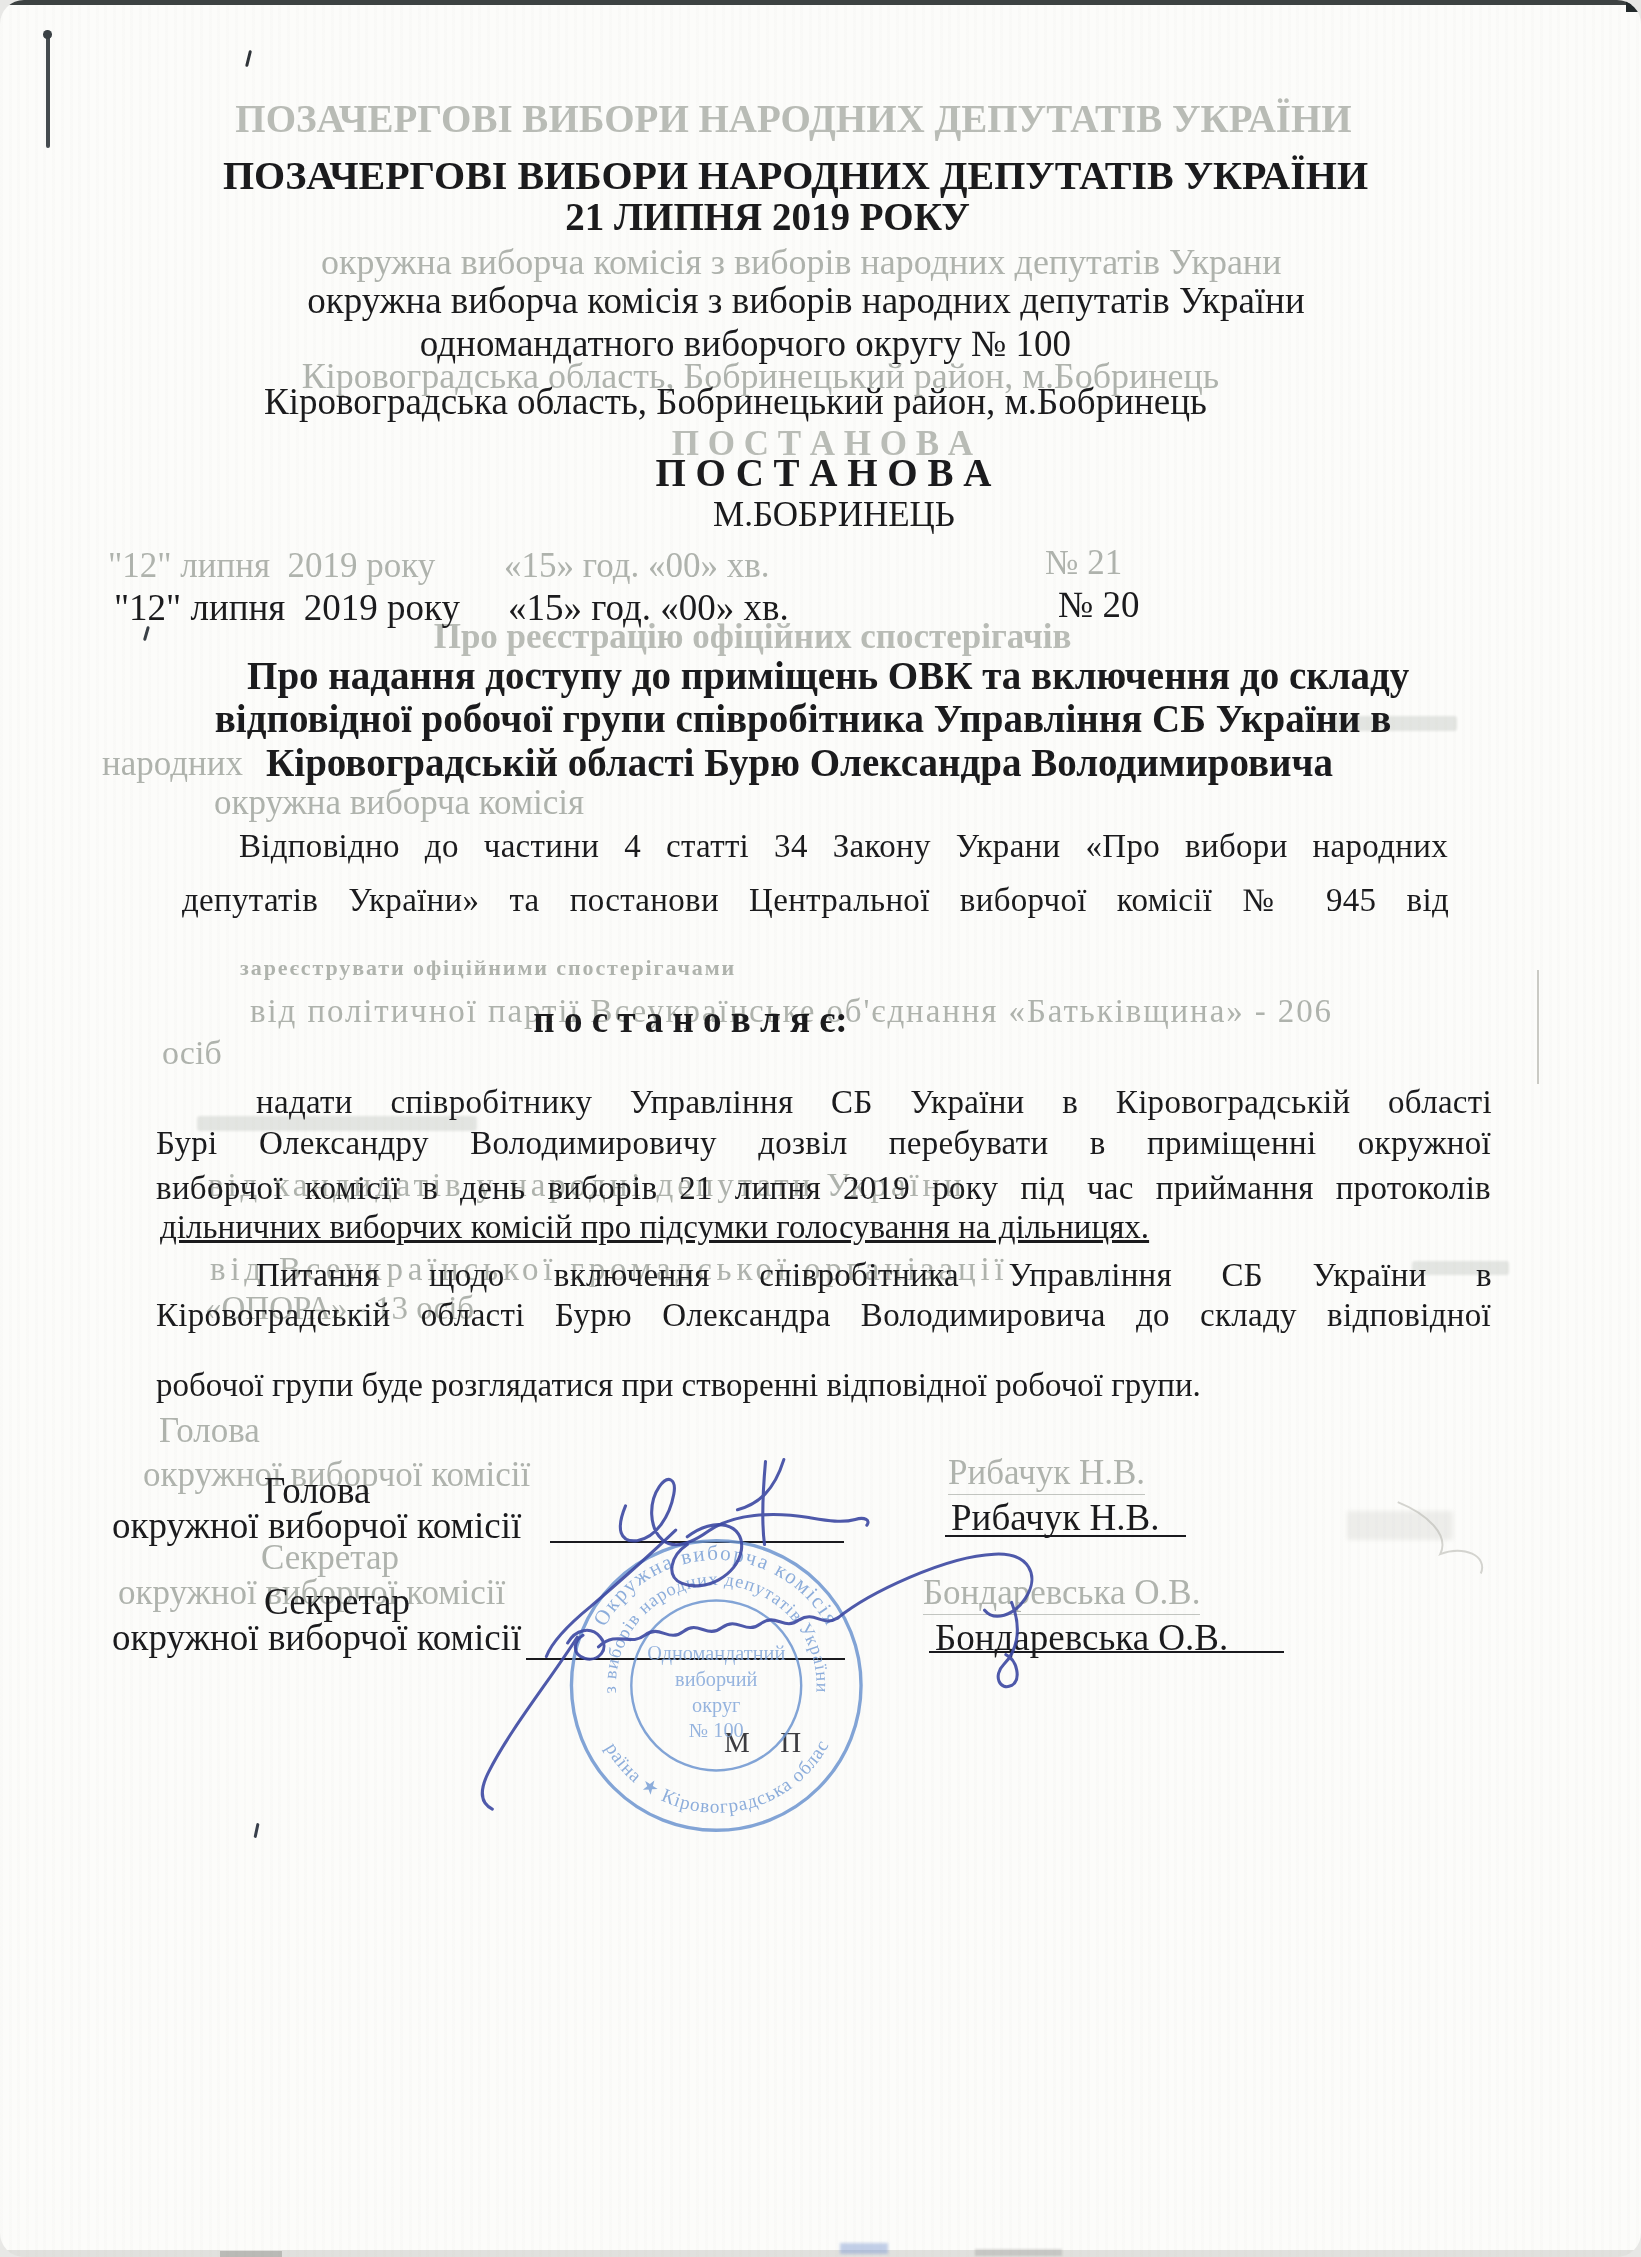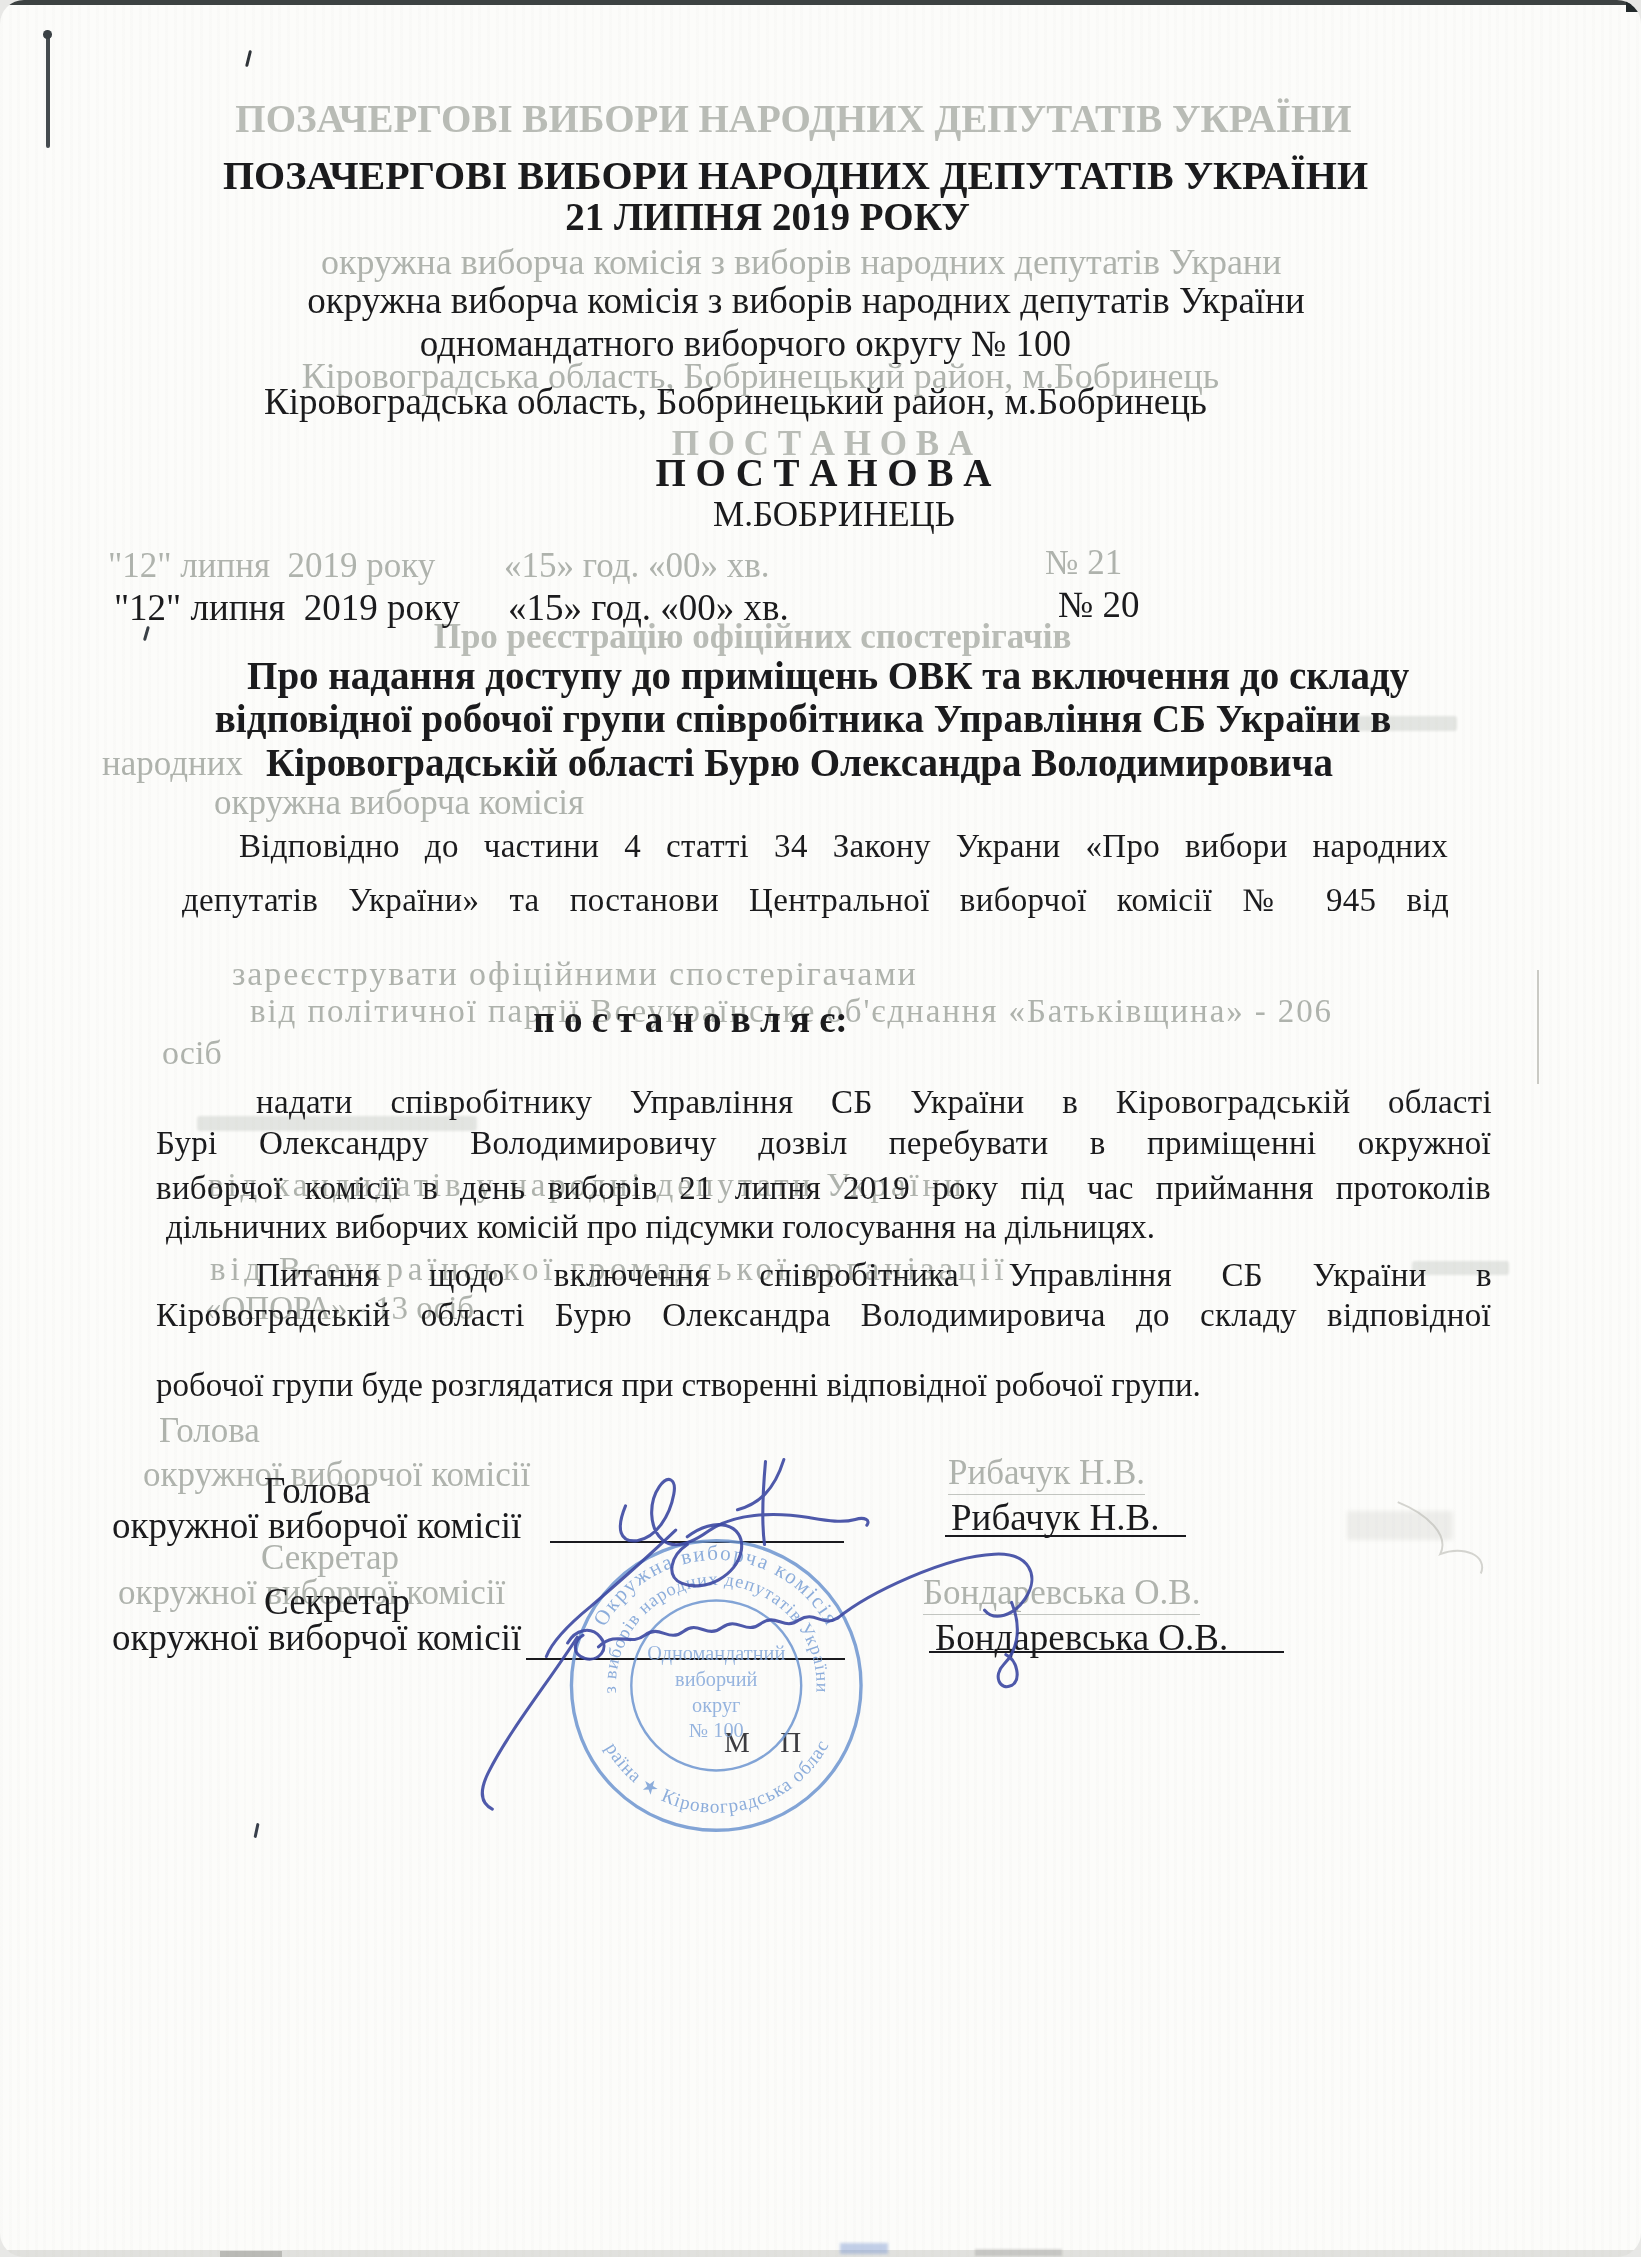--- a/index.html
+++ b/index.html
@@ -40,21 +40,21 @@
   <div class="ln c ghost b" style="top:98px;font-size:39px;transform:translateX(-27px);">ПОЗАЧЕРГОВІ ВИБОРИ НАРОДНИХ ДЕПУТАТІВ УКРАЇНИ</div>
   <div class="ln c ghost" style="top:243px;font-size:36px;transform:translateX(-19.3px);">окружна виборча комісія з виборів народних депутатів Украни</div>
   <div class="ln c ghost" style="top:357px;font-size:36px;transform:translateX(-60px);">Кіровоградська область, Бобринецький район, м.Бобринець</div>
   <div class="ln c ghost b" style="top:425px;font-size:35px;transform:translateX(1.9px);">П О С Т А Н О В А</div>
   <div class="ln ghost" style="left:108px;top:547px;font-size:35px;">"12" липня  2019 року</div>
   <div class="ln ghost" style="left:504px;top:547px;font-size:35px;">«15» год. «00» хв.</div>
   <div class="ln ghost" style="left:1045px;top:544px;font-size:35px;">№ 21</div>
   <div class="ln c ghost b" style="top:618px;font-size:35px;transform:translateX(-68px);">Про реєстрацію офіційних спостерігачів</div>
   <div class="ln ghost" style="left:102px;top:745px;font-size:35px;">народних</div>
   <div class="ln ghost" style="left:214px;top:784px;font-size:35px;">окружна виборча комісія</div>
-  <div class="ln ghost" style="left:232px;top:956px;font-size:34px;letter-spacing:1.9px;">зареєструвати офіційними спостерігачами</div>
+  <div class="ln ghost" style="left:240px;top:956px;font-size:22px;letter-spacing:1.9px;font-weight:bold;">зареєструвати офіційними спостерігачами</div>
   <div class="ln ghost" style="left:203px;top:994px;font-size:33px;letter-spacing:1.9px;margin-left:47px;">від політичної партії Всеукраїнське об'єднання «Батьківщина» - 206</div>
   <div class="ln ghost" style="left:162px;top:1035px;font-size:34px;">осіб</div>
   <div class="ln ghost" style="left:208px;top:1168px;font-size:33px;letter-spacing:3.9px;">від кандидатів у народні депутати України</div>
   <div class="ln ghost" style="left:210px;top:1252px;font-size:33px;letter-spacing:4.8px;">від Всеукраїнської громадської організації</div>
   <div class="ln ghost" style="left:205px;top:1291px;font-size:33px;">«ОПОРА» - 13 осіб</div>
   <div class="ln ghost" style="left:159px;top:1412px;font-size:35px;">Голова</div>
   <div class="ln ghost" style="left:143px;top:1456px;font-size:35px;">окружної виборчої комісії</div>
   <div class="ln ghost gu" style="left:948px;top:1454px;font-size:35px;">Рибачук Н.В.</div>
   <div class="ln ghost" style="left:261px;top:1539px;font-size:35px;">Секретар</div>
   <div class="ln ghost" style="left:118px;top:1574px;font-size:35px;">окружної виборчої комісії</div>
@@ -82,21 +82,21 @@
   <div class="ln c b" style="top:742px;font-size:39px;transform:translateX(-21px);">Кіровоградській області Бурю Олександра Володимировича</div>
 
   <div class="ln just" style="left:239px;top:829px;width:1209px;font-size:33px;">Відповідно до частини 4 статті 34  Закону Украни «Про вибори народних</div>
   <div class="ln just" style="left:182px;top:883px;width:1267px;font-size:33px;">депутатів України» та постанови Центральної виборчої комісії № 945 від</div>
 
   <div class="ln c b" style="top:1000px;font-size:37px;transform:translateX(-130px);">п о с т а н о в л я є:</div>
 
   <div class="ln just" style="left:256px;top:1085px;width:1236px;font-size:33px;">надати співробітнику Управління СБ України в Кіровоградській області</div>
   <div class="ln just" style="left:156px;top:1126px;width:1335px;font-size:33px;">Бурі Олександру Володимировичу дозвіл перебувати в приміщенні окружної</div>
   <div class="ln just" style="left:156px;top:1171px;width:1335px;font-size:33px;">виборчої комісії в день виборів 21 липня 2019 року під час приймання протоколів</div>
-  <div class="ln" style="left:166px;top:1210px;font-size:33px;">дільничних виборчих комісій про підсумки голосування на дільницях.</div>
+  <div class="ln" style="left:160px;top:1210px;font-size:33px;text-decoration:underline;">дільничних виборчих комісій про підсумки голосування на дільницях.</div>
 
   <div class="ln just" style="left:256px;top:1258px;width:1236px;font-size:33px;">Питання щодо включення співробітника Управління СБ України в</div>
   <div class="ln just" style="left:156px;top:1298px;width:1335px;font-size:33px;">Кіровоградській області Бурю Олександра Володимировича до складу відповідної</div>
   <div class="ln" style="left:156px;top:1338px;font-size:33px;margin-top:30px;">робочої групи буде розглядатися при створенні відповідної робочої групи.</div>
 
   <div class="ln" style="left:264px;top:1471px;font-size:37px;">Голова</div>
   <div class="ln" style="left:112px;top:1506px;font-size:37px;">окружної виборчої комісії</div>
   <div class="ln" style="left:951px;top:1498px;font-size:37px;">Рибачук Н.В.</div>
   <div class="uline" style="left:550px;top:1541px;width:294px;"></div>
   <div class="uline" style="left:945px;top:1535px;width:241px;"></div>

